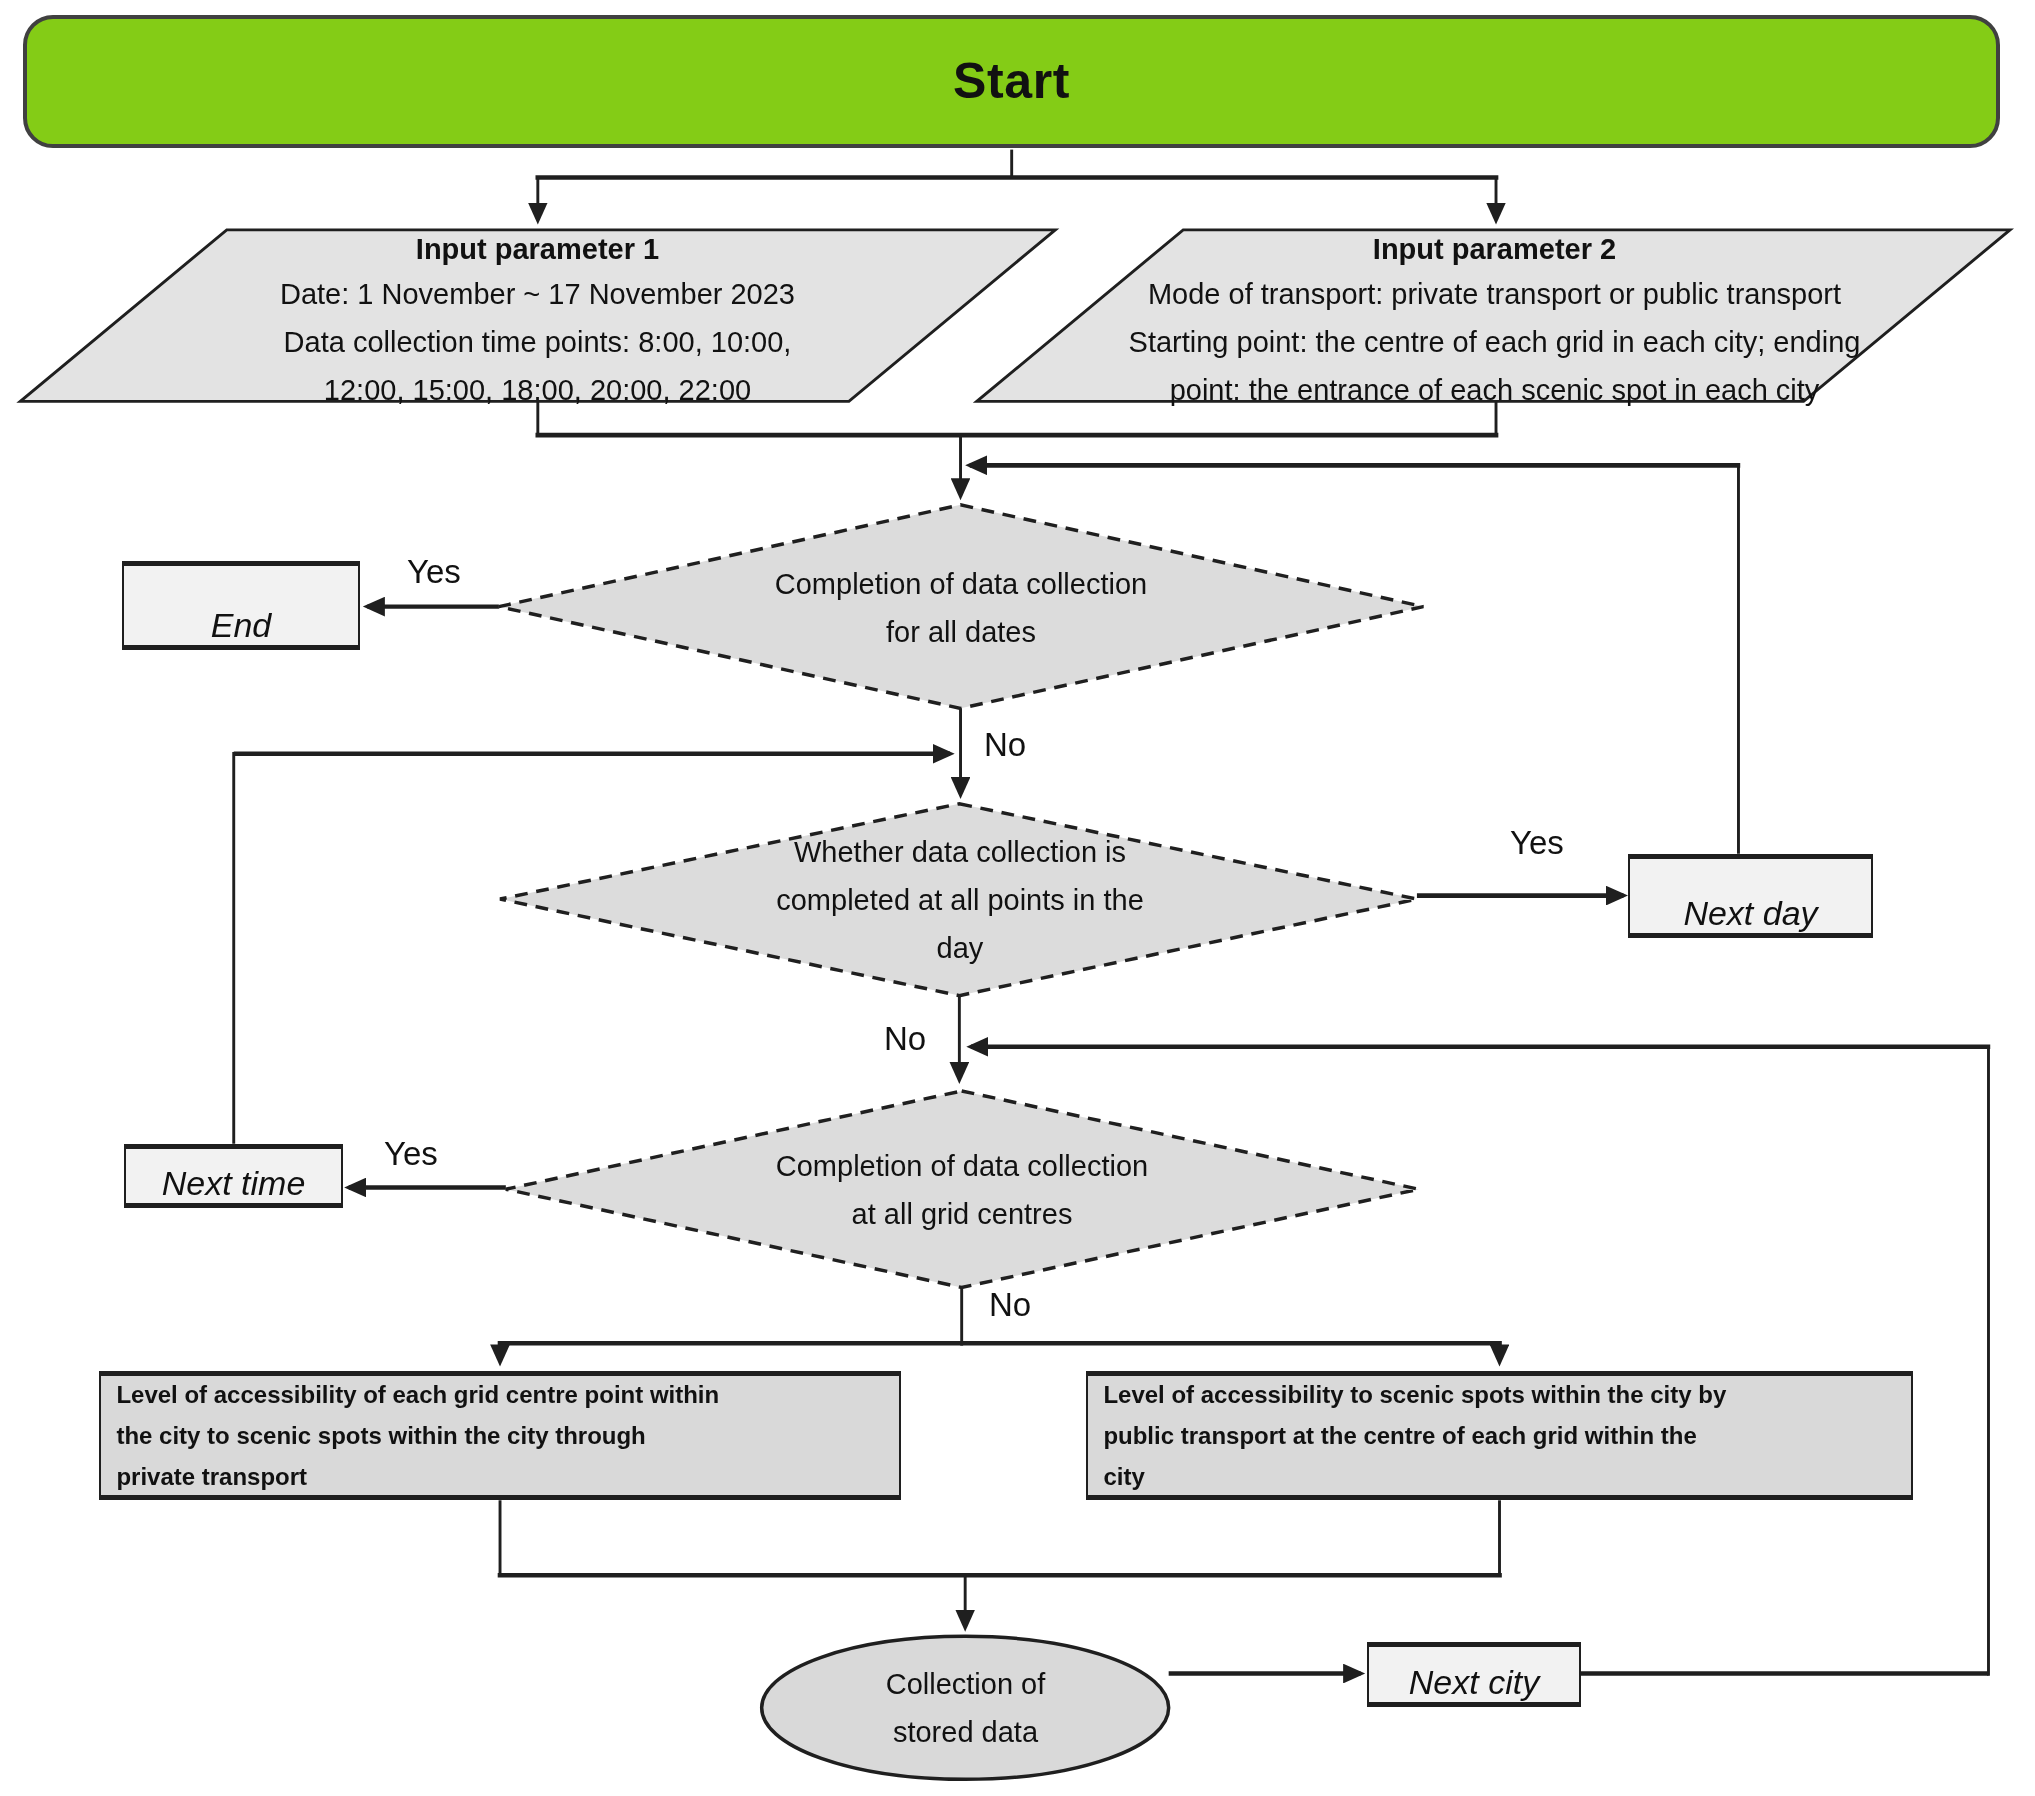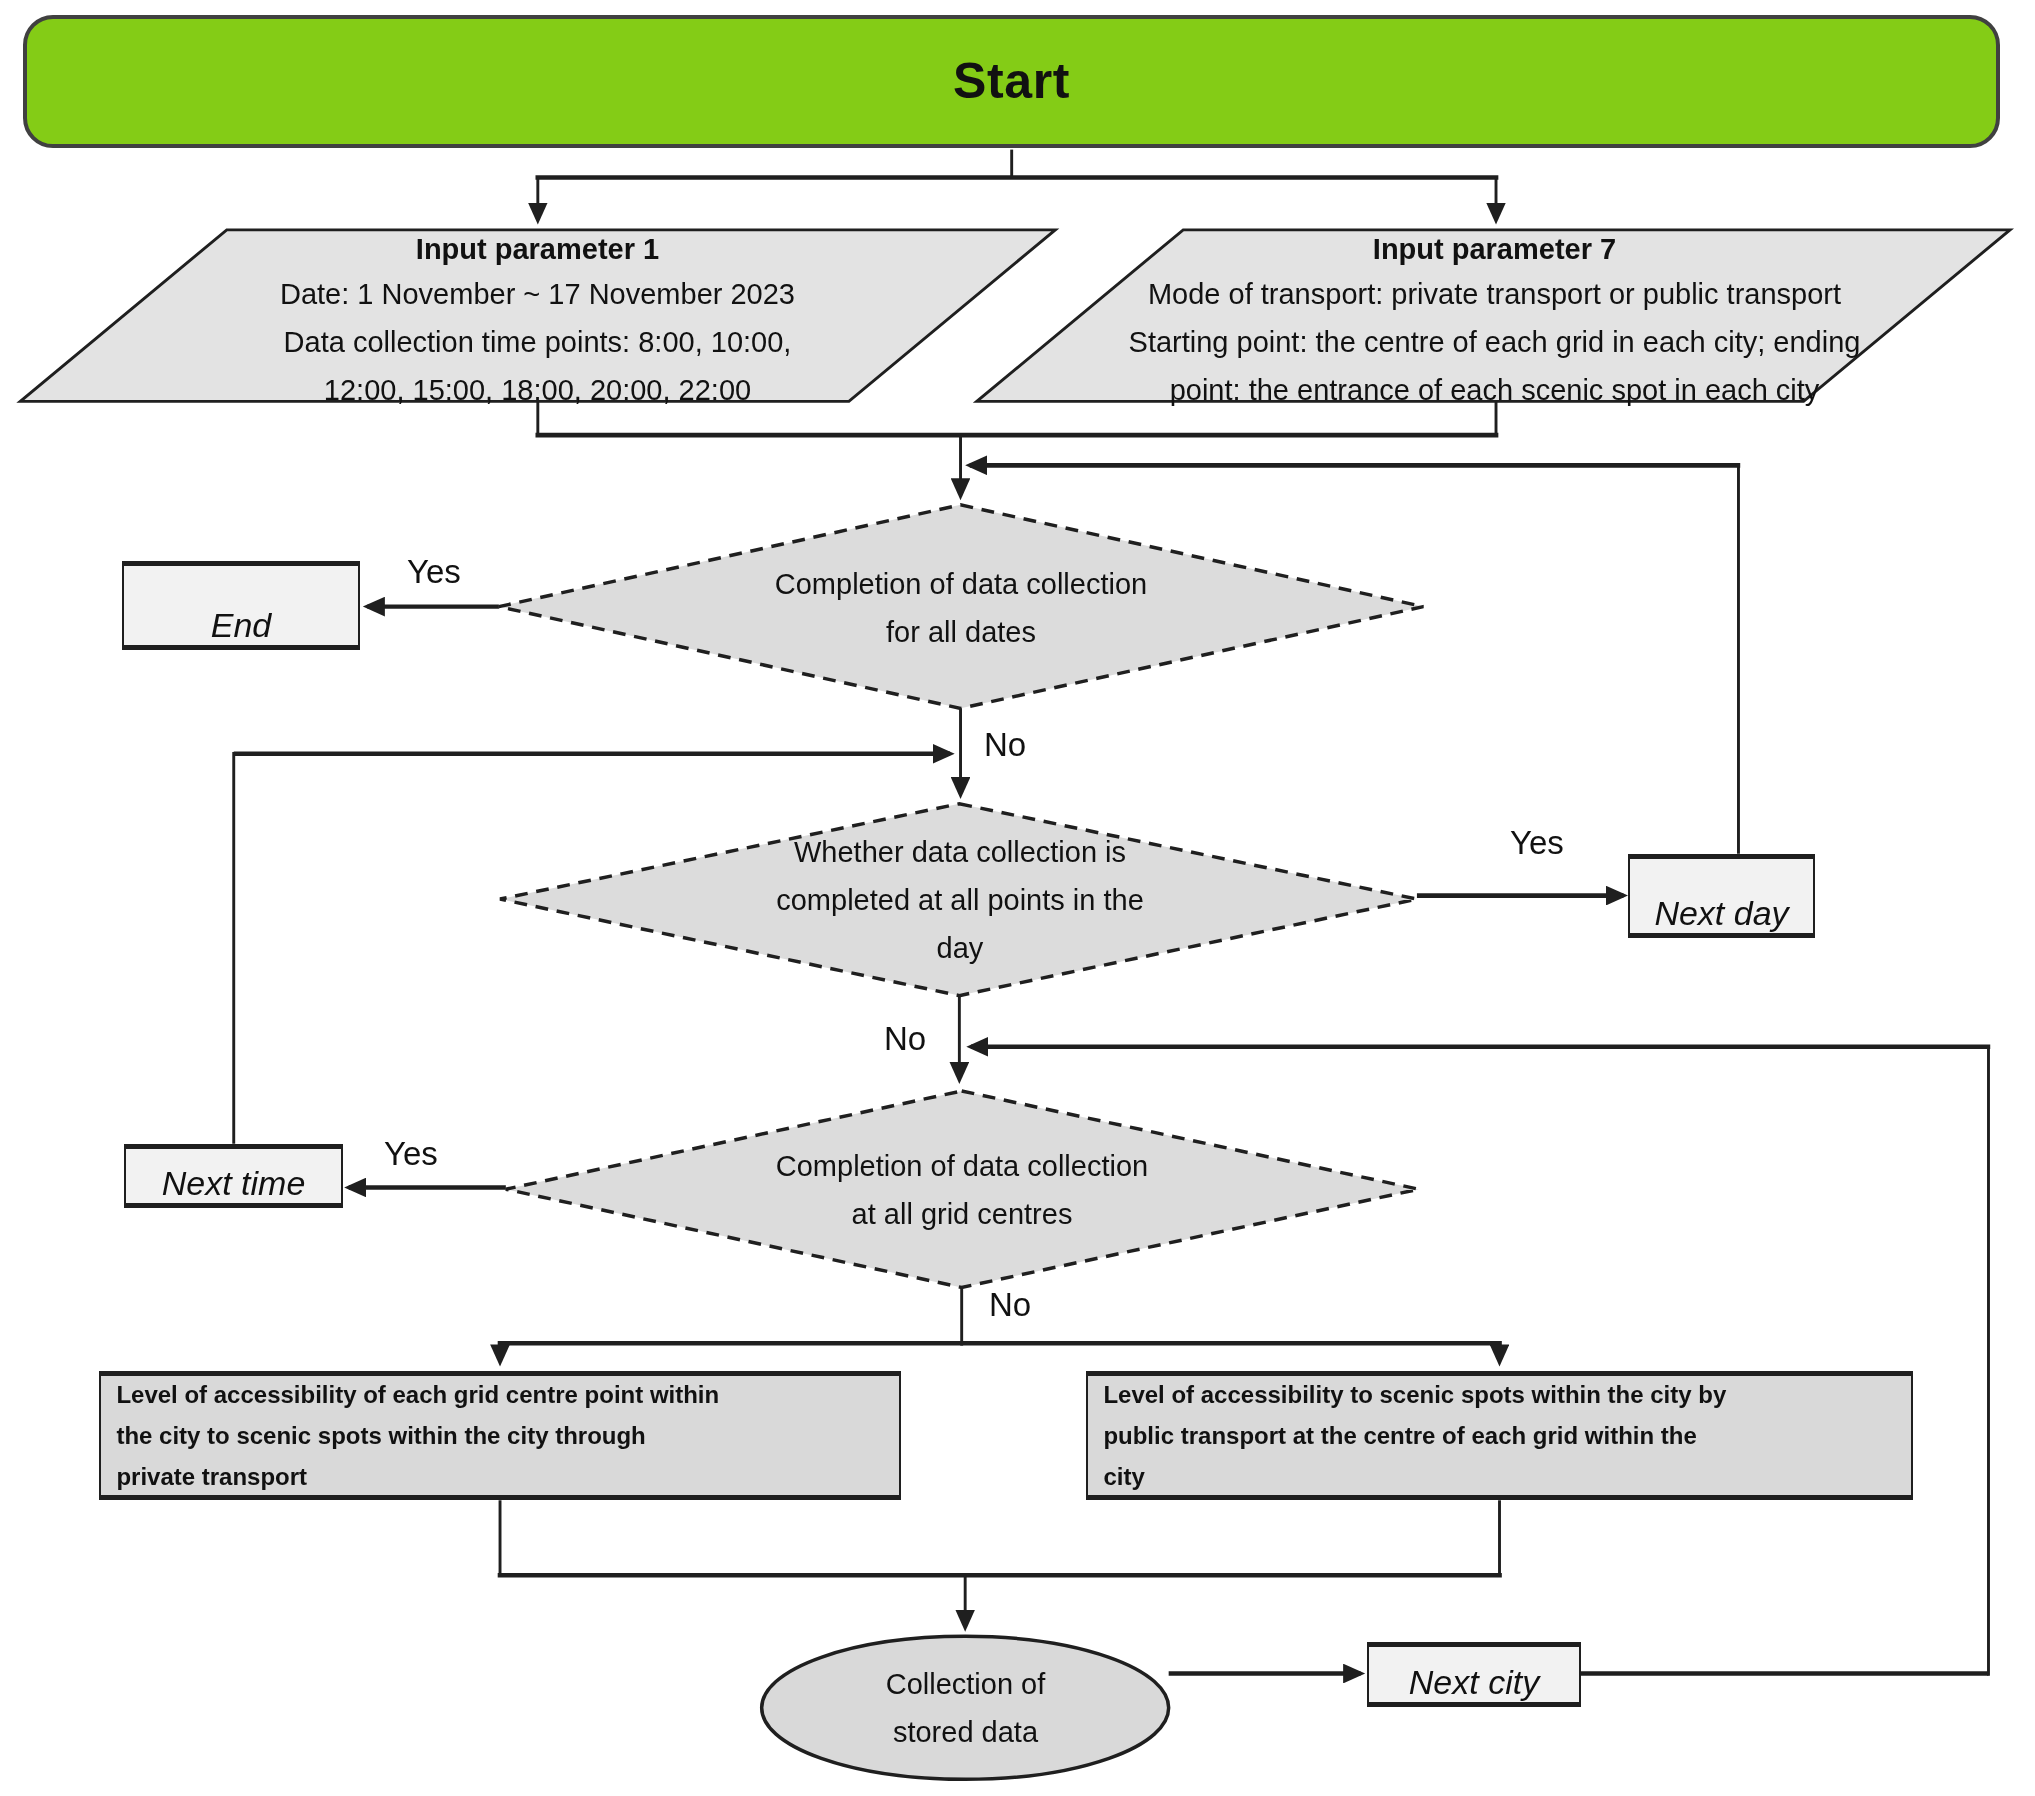--- a/index.html
+++ b/index.html
@@ -108,21 +108,21 @@
     <ellipse cx="1660" cy="2937" rx="350" ry="123" fill="#d9d9d9" stroke="#1f1f1f" stroke-width="6"></ellipse>
   </svg>
 
   <div class="node start-box" style="left:23px; top:14.5px; width:1977px; height:133px;">
     <span class="start-label">Start</span>
   </div>
 
   <div class="node terminal" style="left:122px; top:561px; width:238px; height:89px;">
     <span class="lbl">End</span>
   </div>
-  <div class="node terminal" style="left:1628px; top:854px; width:187px; height:84px;">
+  <div class="node terminal" style="left:1628px; top:854px; width:245px; height:84px;">
     <span class="lbl">Next day</span>
   </div>
   <div class="node terminal" style="left:124px; top:1144px; width:219px; height:64px;">
     <span class="lbl">Next time</span>
   </div>
   <div class="node terminal" style="left:1367px; top:1642px; width:214px; height:65px;">
     <span class="lbl">Next city</span>
   </div>
 
   <div class="node process" style="left:99px; top:1371px; width:802px; height:129px;"></div>
@@ -135,21 +135,21 @@
 public transport at the centre of each grid within the
 city</div>
 
   <div class="txt" style="left:151px; top:236px; width:773px; height:169px;">
     <div class="title-text">Input parameter 1</div>
     <div class="body-text">Date: 1 November ~ 17 November 2023
 Data collection time points: 8:00, 10:00,
 12:00, 15:00, 18:00, 20:00, 22:00</div>
   </div>
   <div class="txt" style="left:1041px; top:236px; width:907px; height:169px;">
-    <div class="title-text">Input parameter 7</div>
+    <div class="title-text">Input parameter 2</div>
     <div class="body-text">Mode of transport: private transport or public transport
 Starting point: the centre of each grid in each city; ending
 point: the entrance of each scenic spot in each city</div>
   </div>
 
   <div class="txt body-text" style="left:612px; top:547px; width:698px; height:122px;">Completion of data collection
 for all dates</div>
   <div class="txt body-text" style="left:611px; top:834px; width:698px; height:131px;">Whether data collection is
 completed at all points in the
 day</div>

